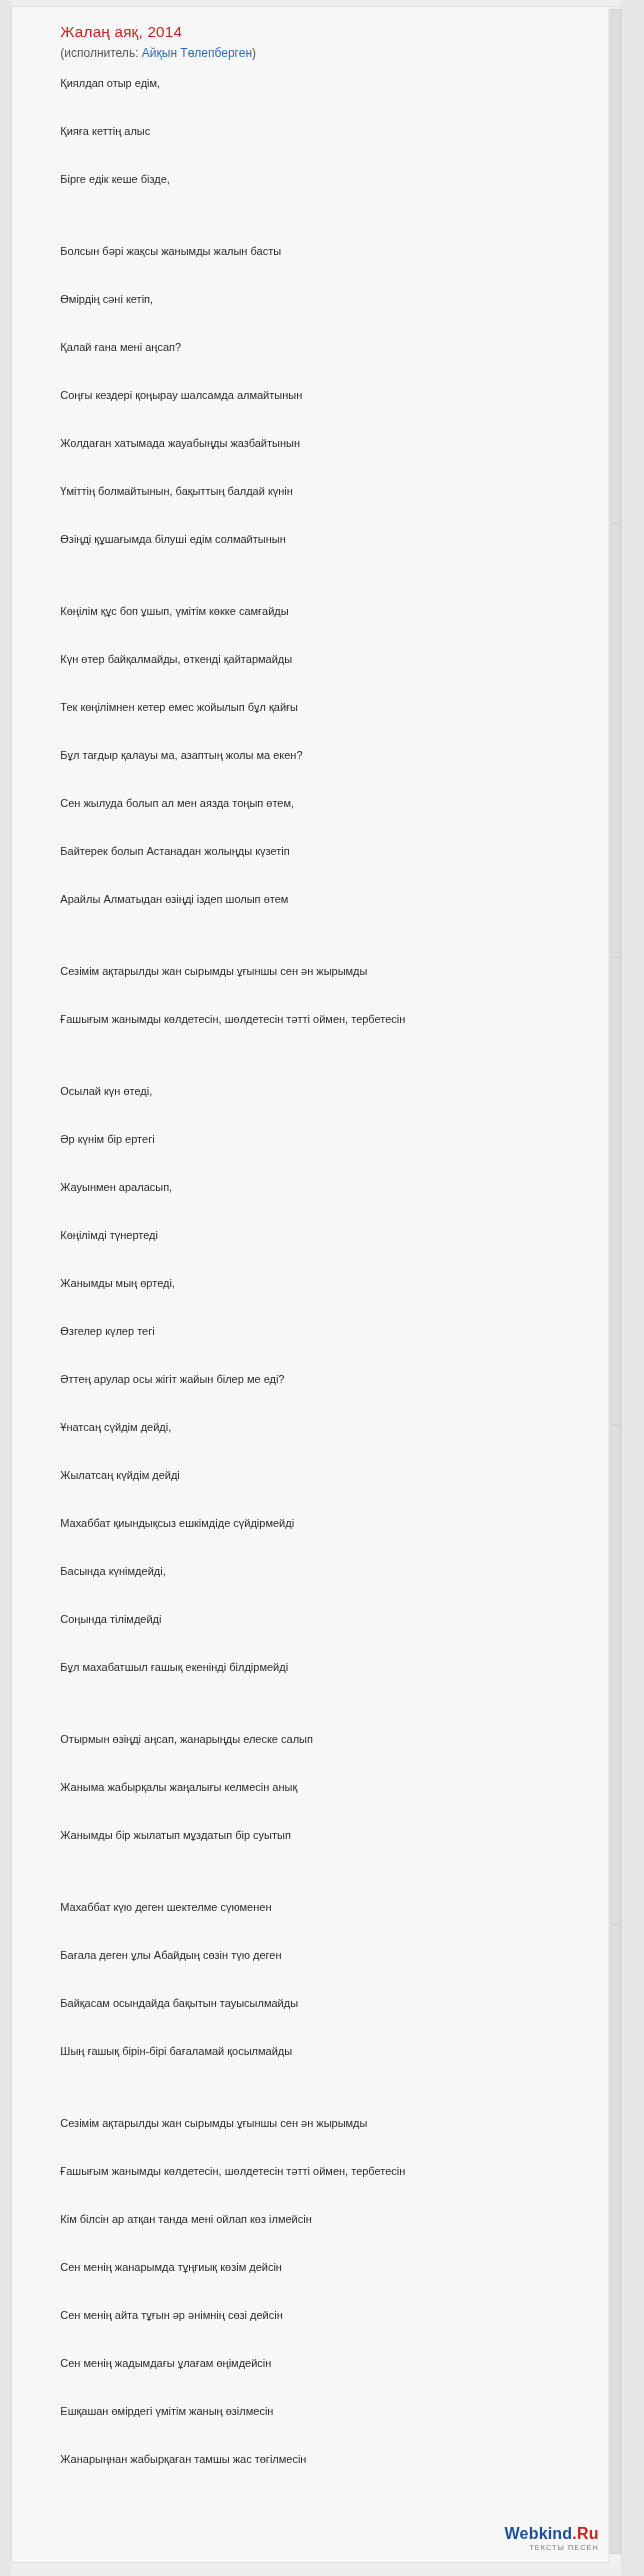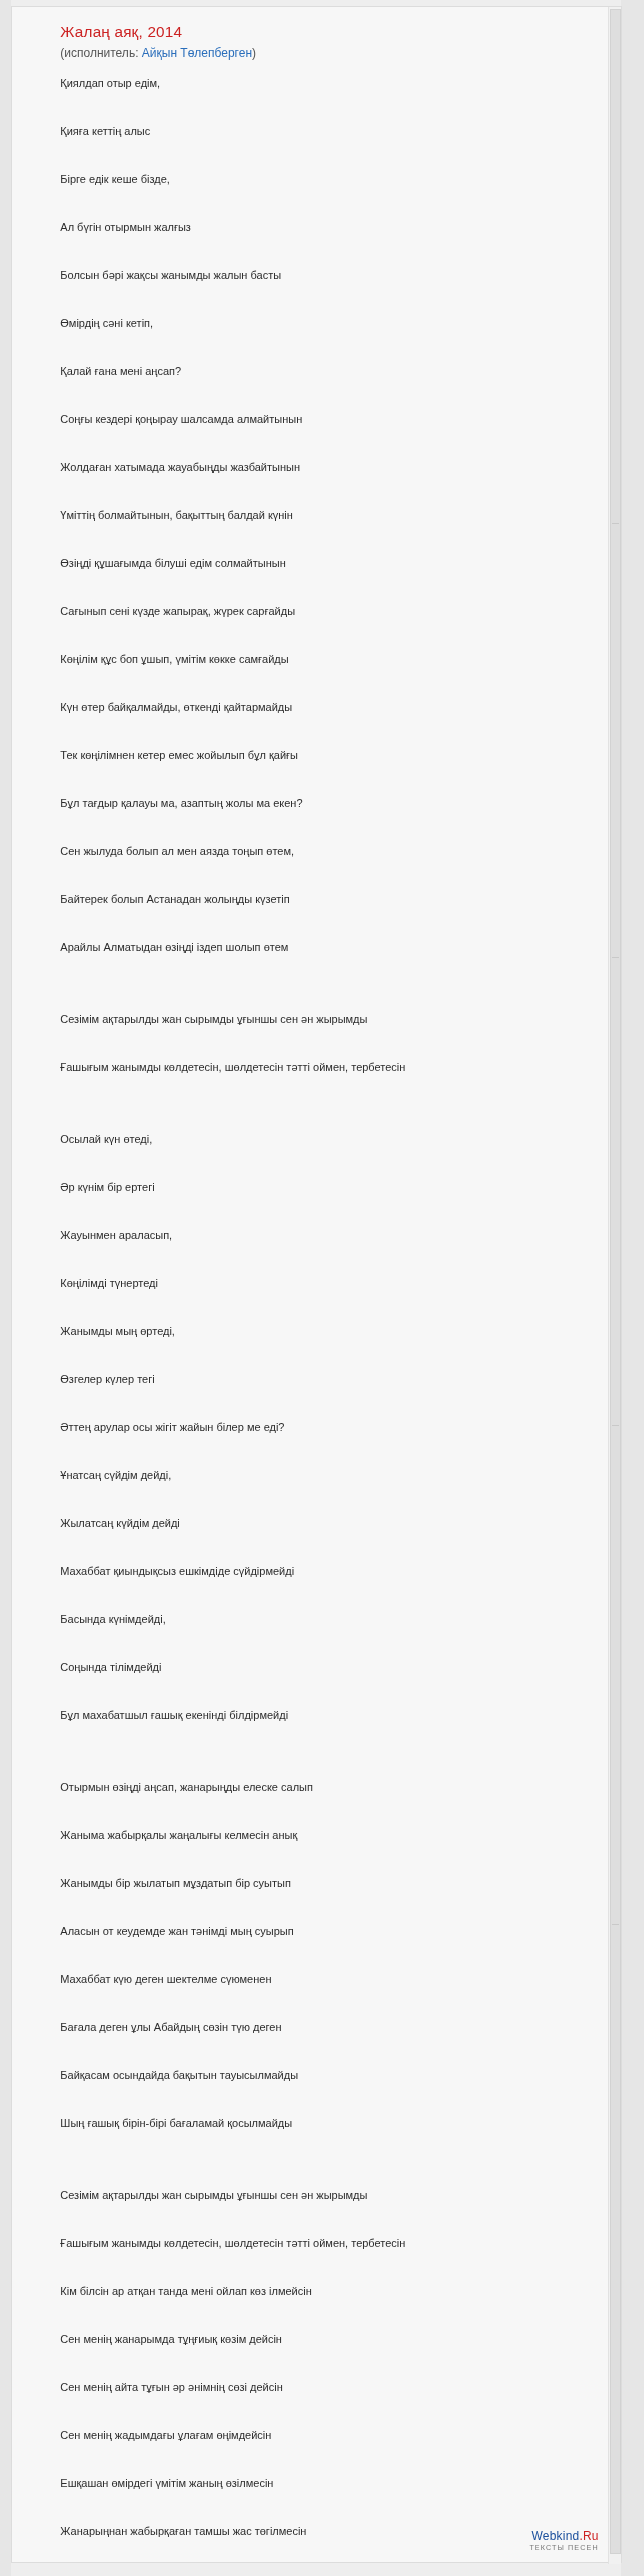--- a/index.html
+++ b/index.html
@@ -93,22 +93,22 @@
   }
   
   .logo {
     position: absolute;
     right: 22.6px;
     bottom: 11.3px;
     text-align: right;
     line-height: 1;
   }
   .logo-main {
-    font-size: 12px;
-    font-weight: normal;
+    font-size: 16px;
+    font-weight: bold;
     color: #1b4f9c;
     letter-spacing: 0.2px;
   }
   .logo-main .ru {
     color: #cc2222;
   }
   .logo-sub {
     font-size: 7.2px;
     color: #777;
     letter-spacing: 1.1px;
@@ -141,37 +141,35 @@
 
       <div class="performer-line"><span>(исполнитель: </span><a href="#">Айқын Төлепберген</a><span>)</span></div>
 
       <div class="lyrics" id="lyrics-container">
           <div class="lyric-line">Қиялдап отыр едім,</div>
           <div class="lyric-line blank"></div>
           <div class="lyric-line">Қияға кеттің алыс</div>
           <div class="lyric-line blank"></div>
           <div class="lyric-line">Бірге едік кеше бізде,</div>
           <div class="lyric-line blank"></div>
-          <div class="lyric-line">Ал бүгін отырмын жалғыз</div>
           <div class="lyric-line blank"></div>
           <div class="lyric-line">Болсын бәрі жақсы жанымды жалын басты</div>
           <div class="lyric-line blank"></div>
           <div class="lyric-line">Өмірдің сәні кетіп,</div>
           <div class="lyric-line blank"></div>
           <div class="lyric-line">Қалай ғана мені аңсап?</div>
           <div class="lyric-line blank"></div>
           <div class="lyric-line">Соңғы кездері қоңырау шалсамда алмайтынын</div>
           <div class="lyric-line blank"></div>
           <div class="lyric-line">Жолдаған хатымада жауабыңды жазбайтынын</div>
           <div class="lyric-line blank"></div>
           <div class="lyric-line">Үміттің болмайтынын, бақыттың балдай күнін</div>
           <div class="lyric-line blank"></div>
           <div class="lyric-line">Өзіңді құшағымда білуші едім солмайтынын</div>
           <div class="lyric-line blank"></div>
-          <div class="lyric-line">Сағынып сені күзде жапырақ, жүрек сарғайды</div>
           <div class="lyric-line blank"></div>
           <div class="lyric-line">Көңілім құс боп ұшып, үмітім көкке самғайды</div>
           <div class="lyric-line blank"></div>
           <div class="lyric-line">Күн өтер байқалмайды, өткенді қайтармайды</div>
           <div class="lyric-line blank"></div>
           <div class="lyric-line">Тек көңілімнен кетер емес жойылып бұл қайғы</div>
           <div class="lyric-line blank"></div>
           <div class="lyric-line">Бұл тағдыр қалауы ма, азаптың жолы ма екен?</div>
           <div class="lyric-line blank"></div>
           <div class="lyric-line">Сен жылуда болып ал мен аязда тоңып өтем,</div>
@@ -212,21 +210,20 @@
           <div class="lyric-line blank"></div>
           <div class="lyric-line">Бұл махабатшыл ғашық екенінді білдірмейді</div>
           <div class="lyric-line blank"></div>
           <div class="lyric-line blank"></div>
           <div class="lyric-line">Отырмын өзіңді аңсап, жанарыңды елеске салып</div>
           <div class="lyric-line blank"></div>
           <div class="lyric-line">Жаныма жабырқалы жаңалығы келмесін анық</div>
           <div class="lyric-line blank"></div>
           <div class="lyric-line">Жанымды бір жылатып мұздатып бір суытып</div>
           <div class="lyric-line blank"></div>
-          <div class="lyric-line">Аласын от кеудемде жан тәнімді мың суырып</div>
           <div class="lyric-line blank"></div>
           <div class="lyric-line">Махаббат күю деген шектелме сүюменен</div>
           <div class="lyric-line blank"></div>
           <div class="lyric-line">Бағала деген ұлы Абайдың сөзін түю деген</div>
           <div class="lyric-line blank"></div>
           <div class="lyric-line">Байқасам осындайда бақытын тауысылмайды</div>
           <div class="lyric-line blank"></div>
           <div class="lyric-line">Шың ғашық бірін-бірі бағаламай қосылмайды</div>
           <div class="lyric-line blank"></div>
           <div class="lyric-line blank"></div>

